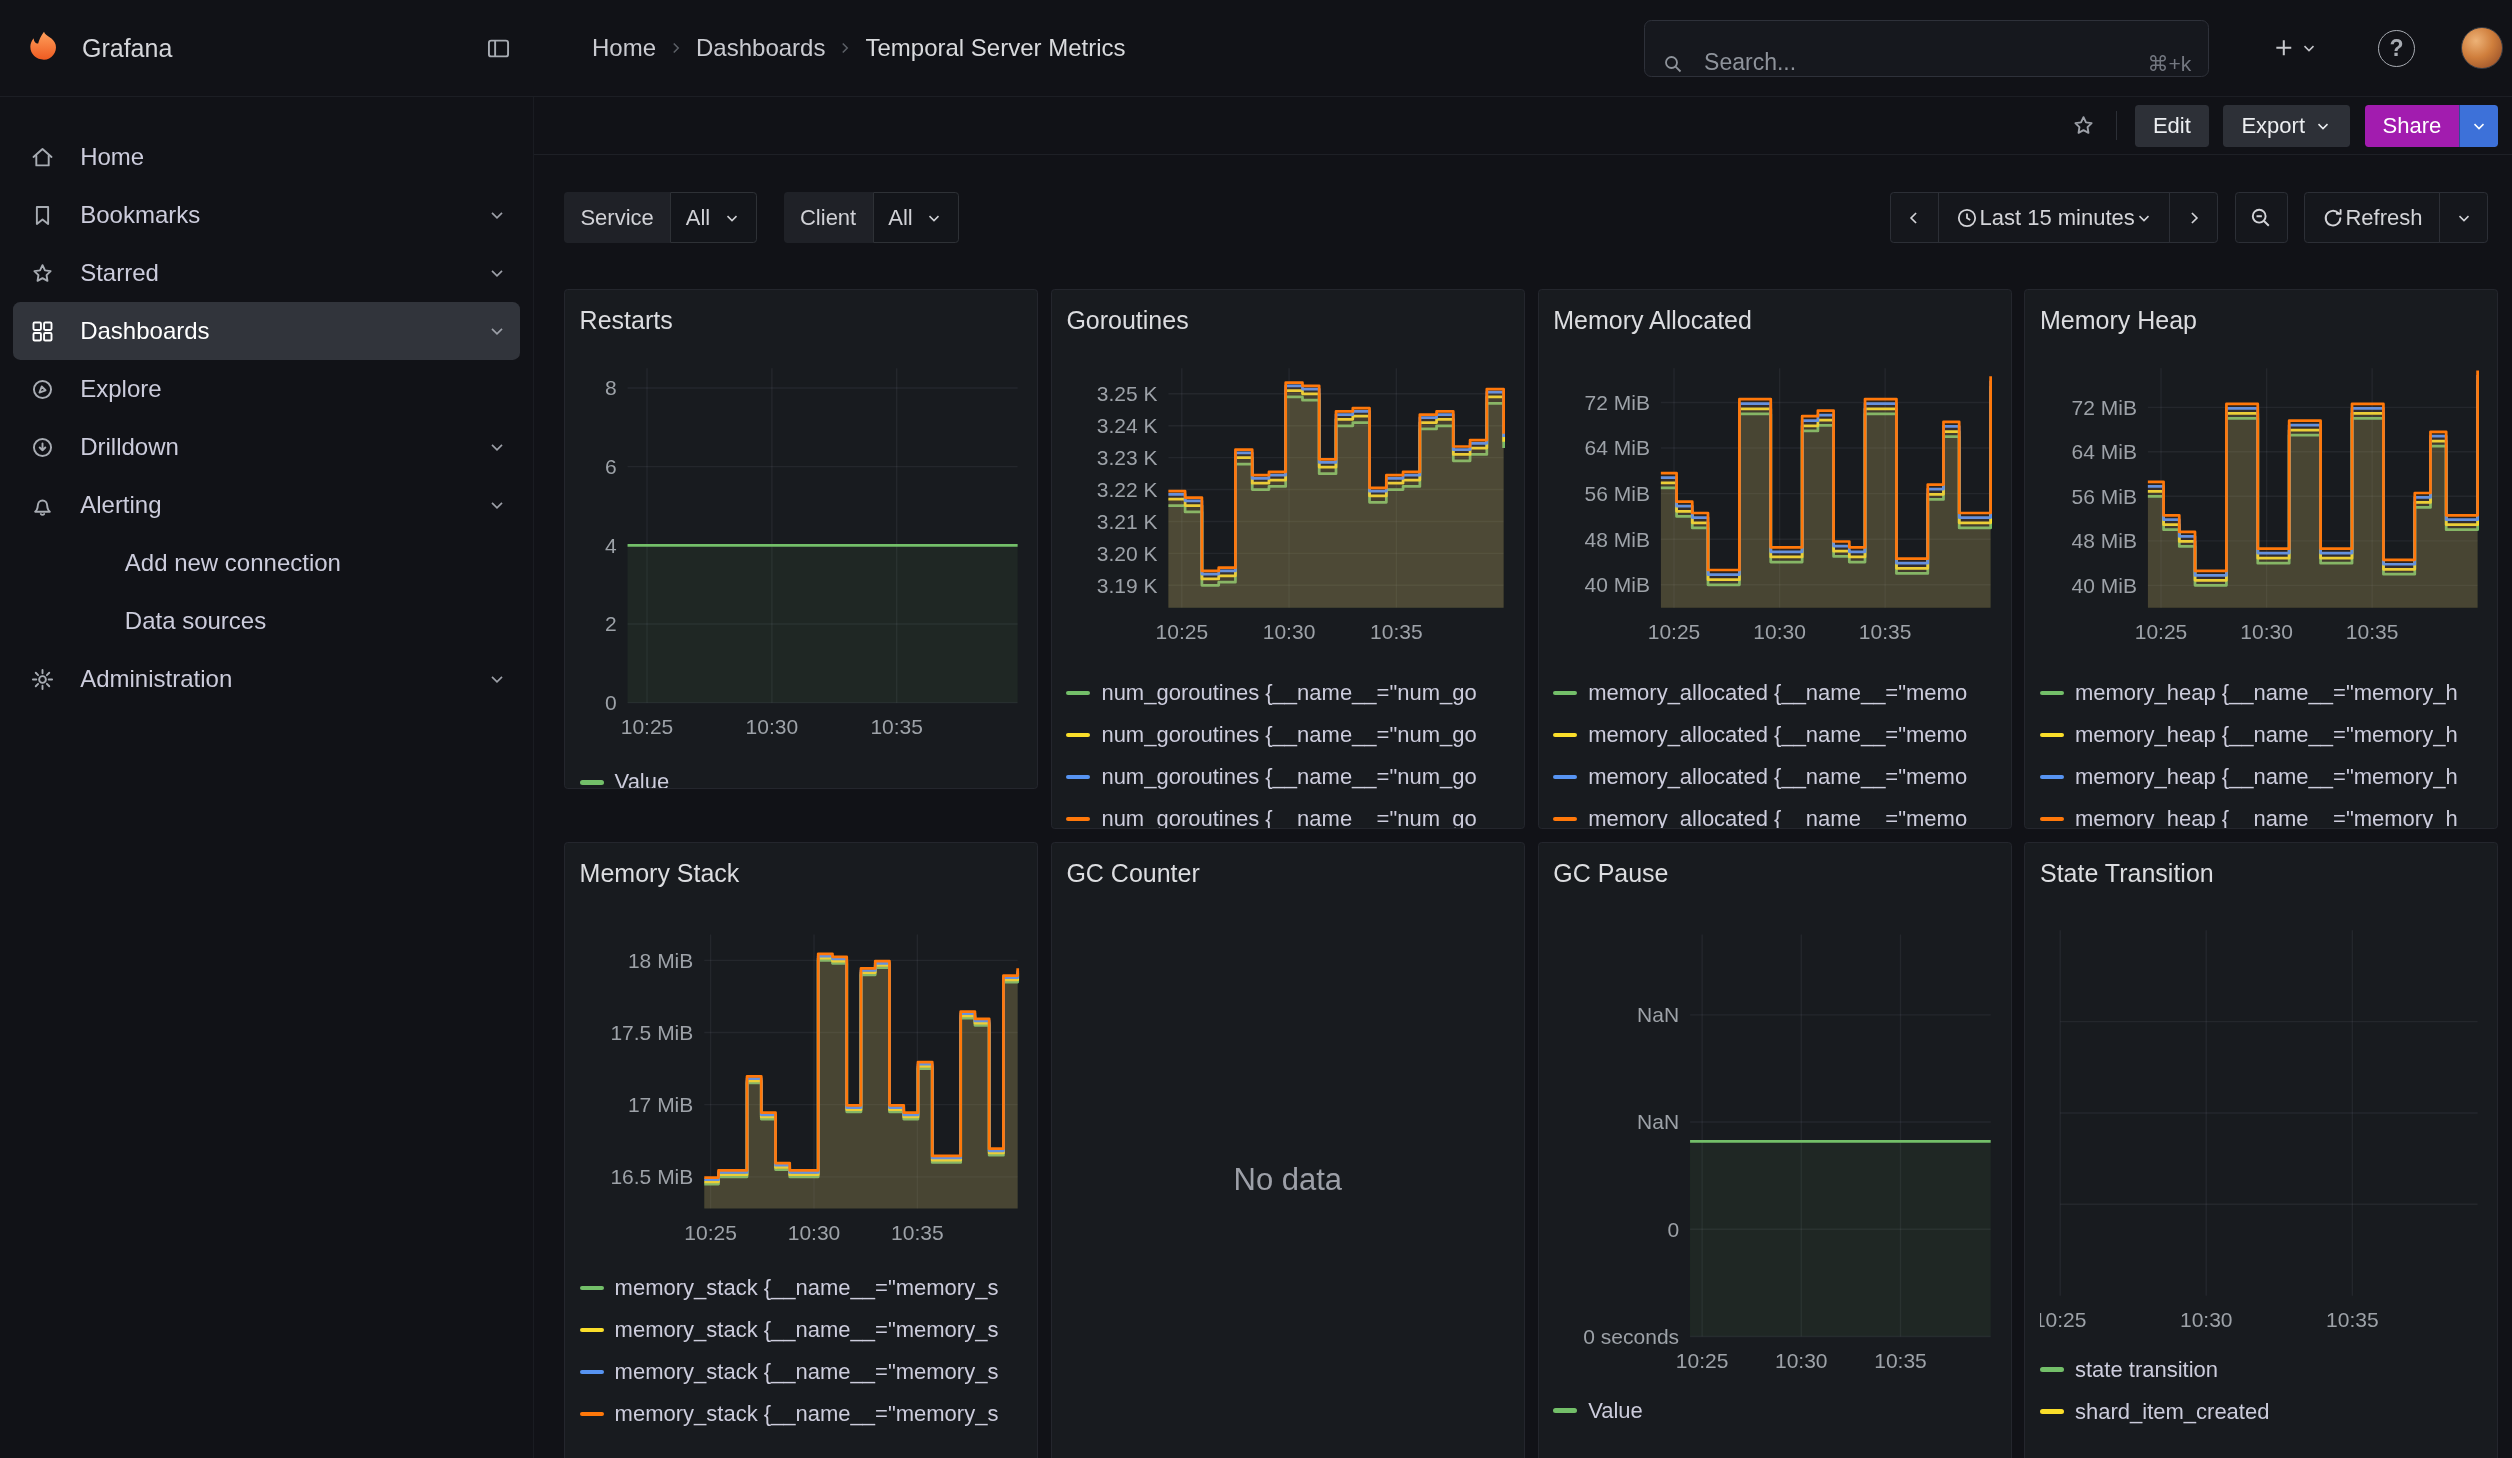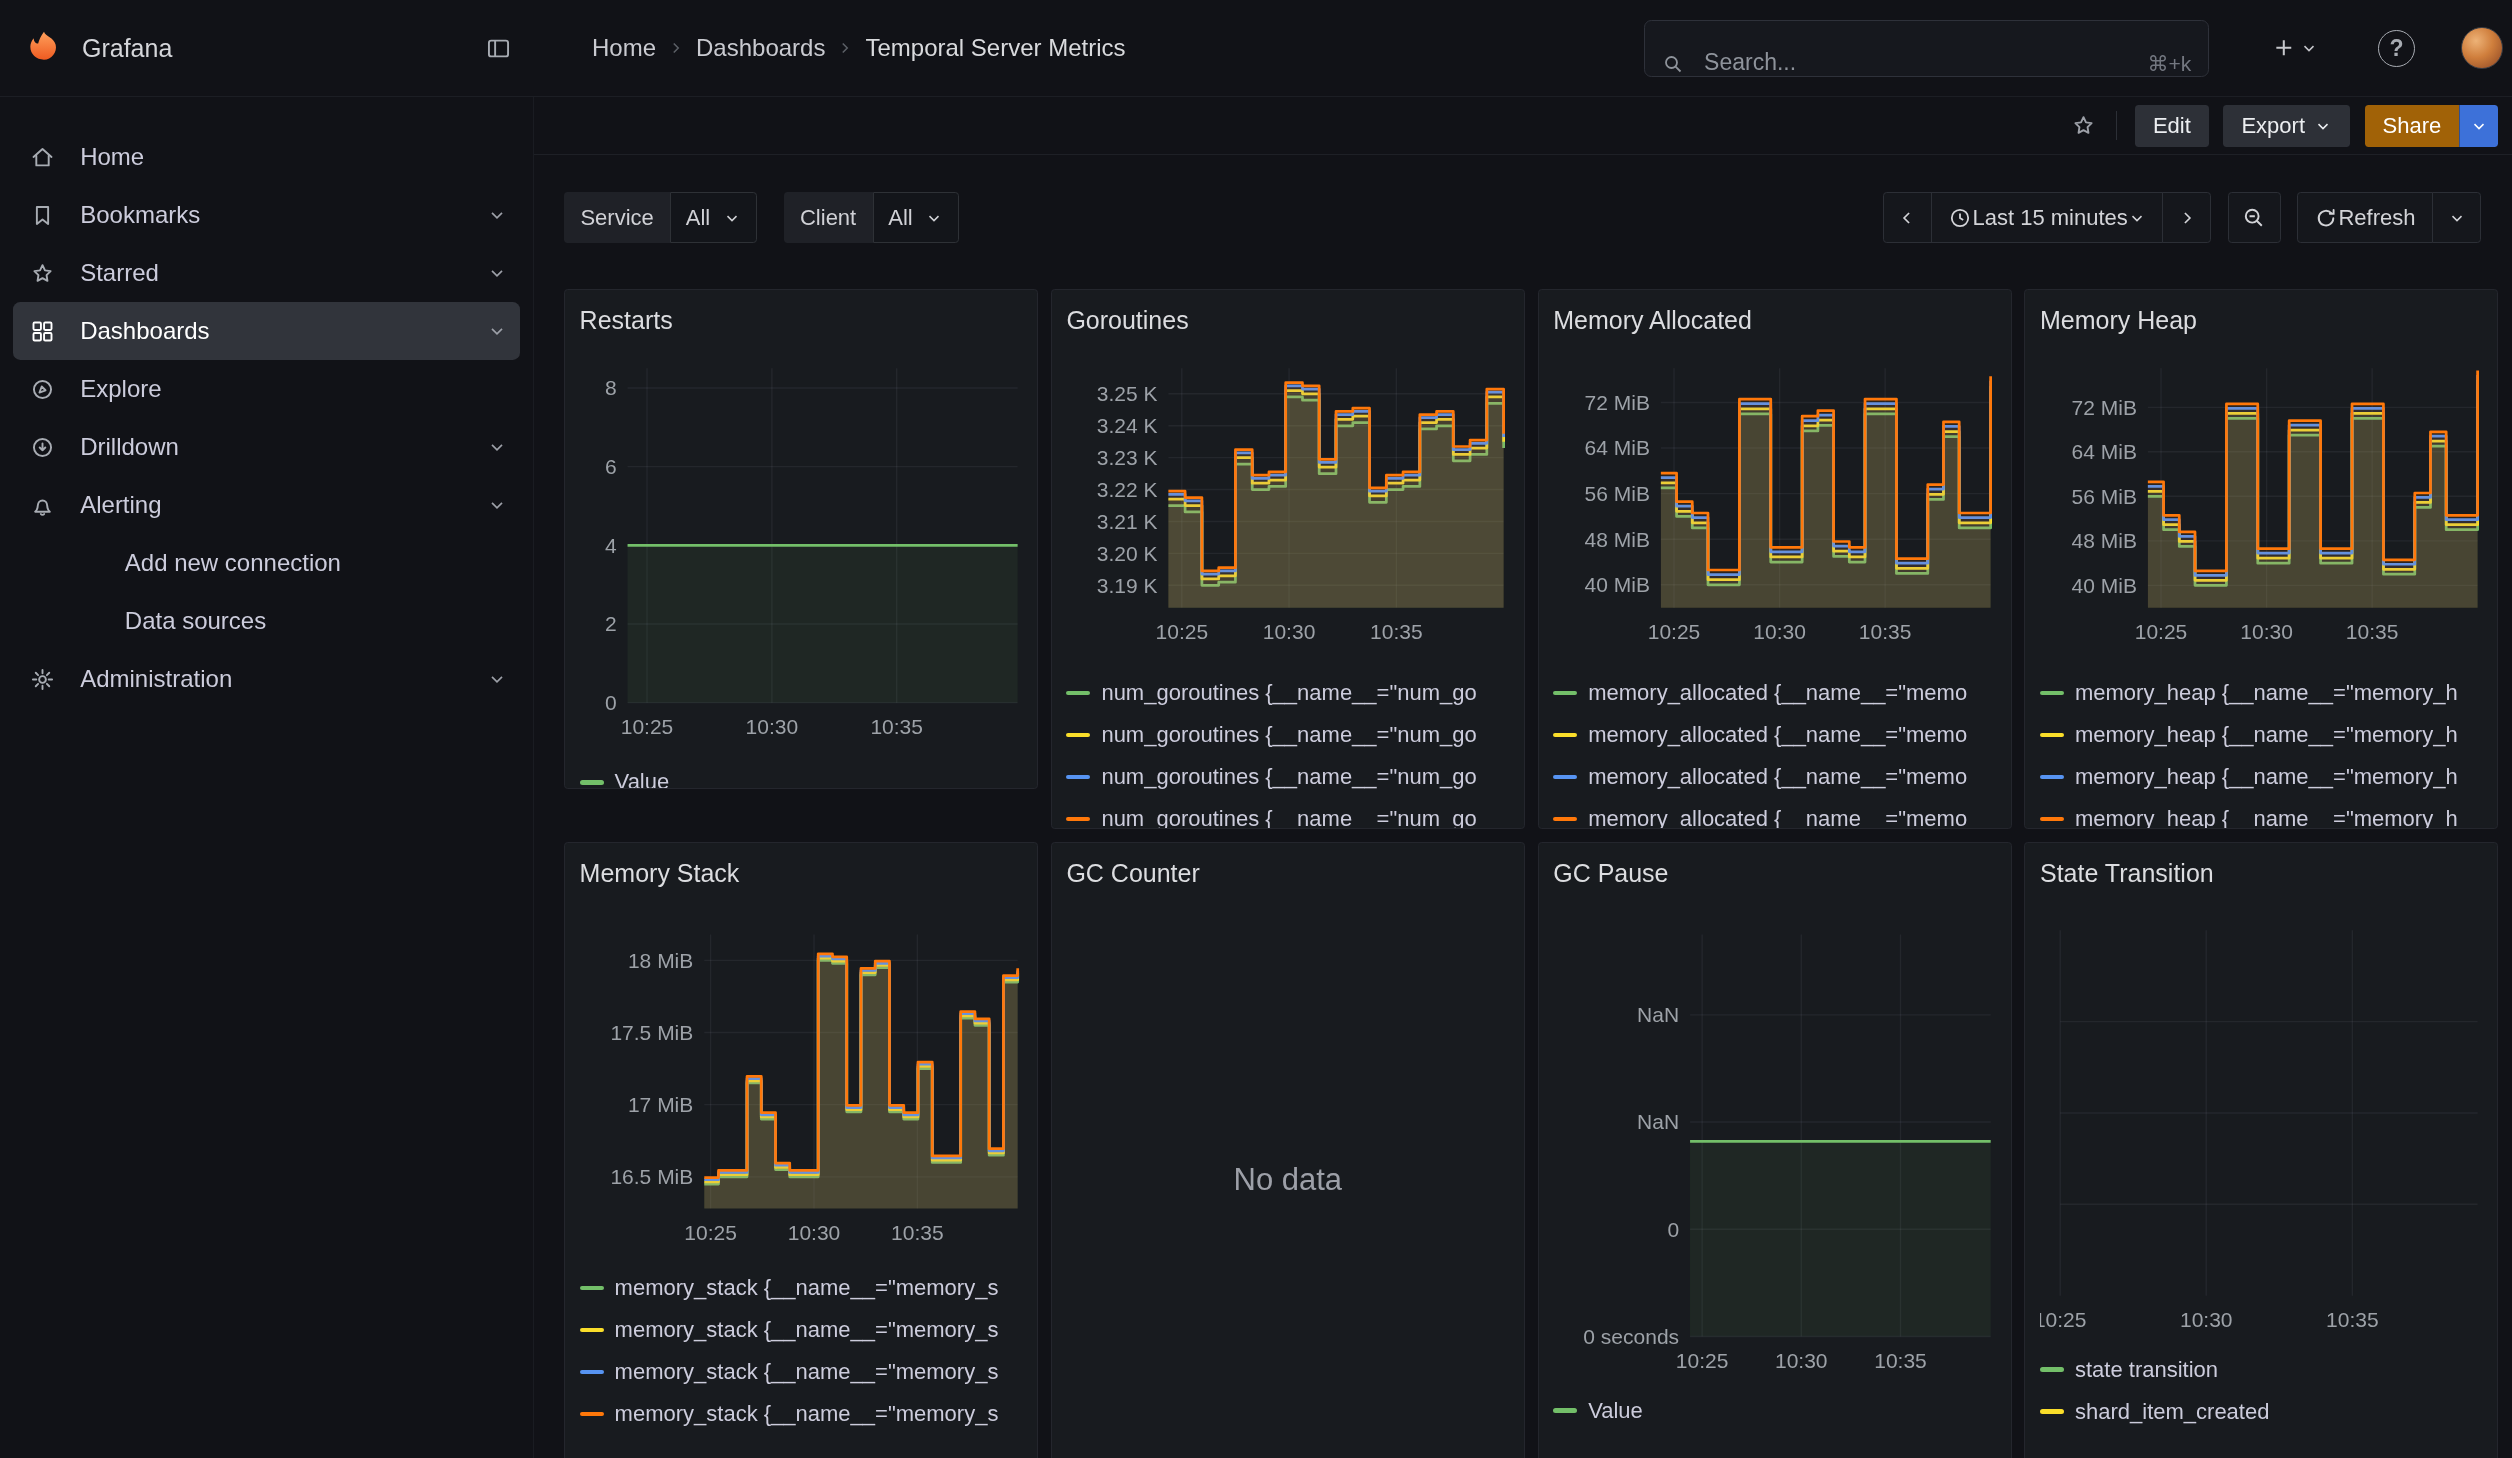--- a/index.html
+++ b/index.html
@@ -43,26 +43,26 @@
   .sb-chev.up svg{transform:rotate(180deg)}
   
   .main{position:absolute;left:534px;top:97px;right:0;bottom:0}
   .actions-row{height:57px;border-bottom:0.9px solid #1e2026;display:flex;align-items:center;
     justify-content:flex-end;padding-right:13.7px;gap:14.6px}
   .star-btn{color:#9da0a8;cursor:pointer;display:flex}
   .vdiv{width:0.9px;height:29px;background:#2c2f36;margin:0 3.7px}
   .btn{height:42px;border-radius:3.7px;padding:0 18px;display:flex;align-items:center;gap:9px;
     font-size:22px;font-weight:500;color:#eceef1;background:#2d3037;cursor:pointer;white-space:nowrap}
   .share-group{display:flex}
-  .btn.blue{background:#a16207;color:#fff;border-radius:3.7px 0 0 3.7px}
+  .btn.blue{background:#a21caf;color:#fff;border-radius:3.7px 0 0 3.7px}
   .share-chev{width:38px;background:#3d71d9;border-left:0.9px solid rgba(17,18,23,.35);
     border-radius:0 3.7px 3.7px 0;display:flex;align-items:center;justify-content:center;color:#fff;cursor:pointer}
   .chev{display:flex;color:inherit}
   
-  .toolbar{margin-top:37px;padding:0 31px 0 30px;display:flex;align-items:flex-start}
+  .toolbar{margin-top:37px;padding:0 24px 0 30px;display:flex;align-items:flex-start}
   .vars{display:flex;gap:27px}
   .var{display:flex;height:51px}
   .var-label{background:#1f2127;border-radius:3.7px 0 0 3.7px;padding:0 16.4px;display:flex;align-items:center;
     font-size:22px;color:#d0d1d6}
   .var-value{border:0.9px solid #2e3136;box-sizing:border-box;background:#13151a;border-radius:0 3.7px 3.7px 0;
     padding:0 14.6px;display:flex;align-items:center;gap:12.8px;cursor:pointer;color:#d0d1d6}
   .time-controls{margin-left:auto;display:flex;align-items:center}
   .tgroup{display:flex;margin-left:16.4px}
   .tbtn{height:51px;box-sizing:border-box;border:0.9px solid #2c2f36;background:#15171c;display:flex;
     align-items:center;justify-content:center;color:#d3d4d8;font-size:22px;font-weight:500;

